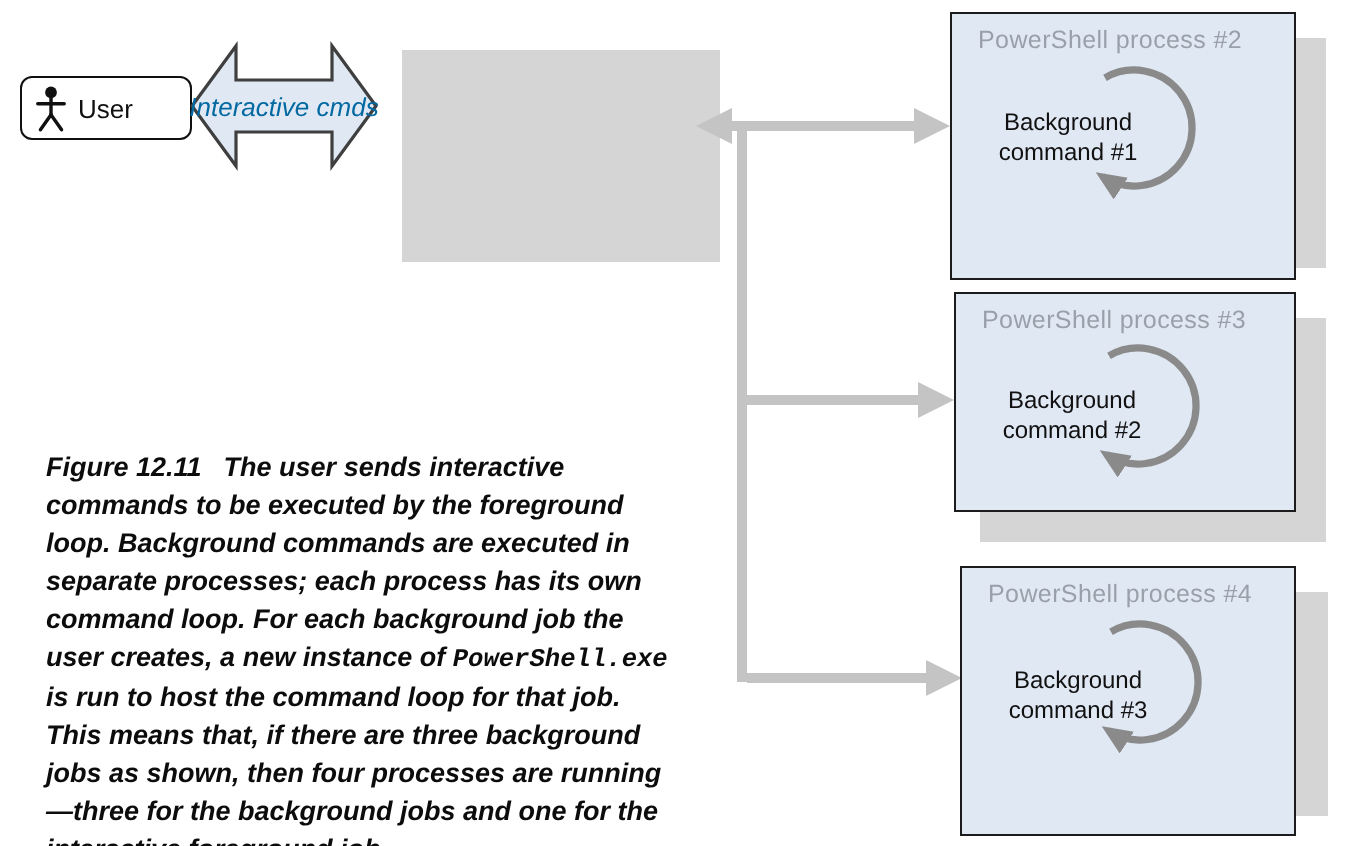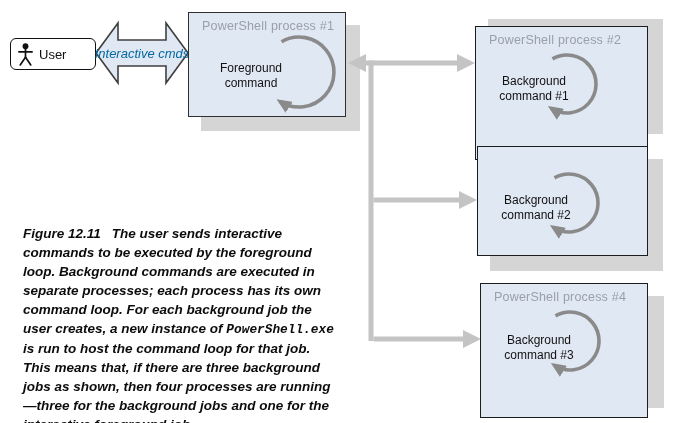--- a/index.html
+++ b/index.html
@@ -19,21 +19,21 @@
     white-space:nowrap;letter-spacing:.2px;
   }
   .pbox .loop{position:absolute;}
   .pbox .cmd{
     position:absolute;text-align:center;font-size:12px;line-height:15px;
     color:#111;white-space:pre-line;
   }
   #box1{left:188px;top:12px;width:158px;height:105px;}
   #box1 .loop{left:62px;top:11px;}
   #box1 .cmd{left:0;top:48px;width:124px;}
-  #box2{left:475px;top:6px;width:173px;height:134px;margin-top:20px;}
+  #box2{left:475px;top:6px;width:173px;height:134px;}
   #box2 .loop{left:49px;top:15px;}
   #box2 .cmd{left:0;top:47px;width:116px;}
   #box3{left:477px;top:146px;width:171px;height:110px;}
   #box3 .loop{left:49px;top:14px;}
   #box3 .cmd{left:0;top:46px;width:116px;}
   #box4{left:480px;top:283px;width:168px;height:135px;}
   #box4 .loop{left:47px;top:15px;}
   #box4 .cmd{left:0;top:49px;width:116px;}
   #userbox{
     position:absolute;left:10px;top:38px;width:86px;height:32px;
@@ -101,39 +101,32 @@
       </g>
     </svg>
     <span class="ulabel">User</span>
   </div>
 
   <svg id="bigarrow-svg" viewBox="0 0 96 66">
     <polygon points="2,33 24,3 24,20 72,20 72,3 94,33 72,63 72,46 24,46 24,63" fill="#e0e8f4" stroke="#3f3f3f" stroke-width="1.6" stroke-linejoin="miter"></polygon>
   </svg>
   <div id="bigarrow-label">Interactive cmds</div>
 
-  <div id="box1" class="pbox thin">
-    <div class="ptitle">PowerShell process #1</div>
-    <svg class="loop" width="96" height="96" viewBox="0 0 96 96">
-      <path d="M30.5,17.7 A35,35 0 1 1 28.9,77.4" fill="none" stroke="#8a8a8a" stroke-width="3.6" marker-end="url(#loopArrow)"></path>
-    </svg>
-    <div class="cmd">Foreground
-command</div>
-  </div>
 
   <div id="box2" class="pbox">
     <div class="ptitle">PowerShell process #2</div>
     <svg class="loop" width="84" height="84" viewBox="0 0 84 84">
       <path d="M27.5,16.9 A29,29 0 1 1 26.2,66.3" fill="none" stroke="#8a8a8a" stroke-width="3.6" marker-end="url(#loopArrow)"></path>
     </svg>
     <div class="cmd">Background
 command #1</div>
   </div>
 
   <div id="box3" class="pbox">
+    <div class="ptitle">PowerShell process #3</div>
     <svg class="loop" width="84" height="84" viewBox="0 0 84 84">
       <path d="M27.5,16.9 A29,29 0 1 1 26.2,66.3" fill="none" stroke="#8a8a8a" stroke-width="3.6" marker-end="url(#loopArrow)"></path>
     </svg>
     <div class="cmd">Background
 command #2</div>
   </div>
 
   <div id="box4" class="pbox">
     <div class="ptitle">PowerShell process #4</div>
     <svg class="loop" width="84" height="84" viewBox="0 0 84 84">

